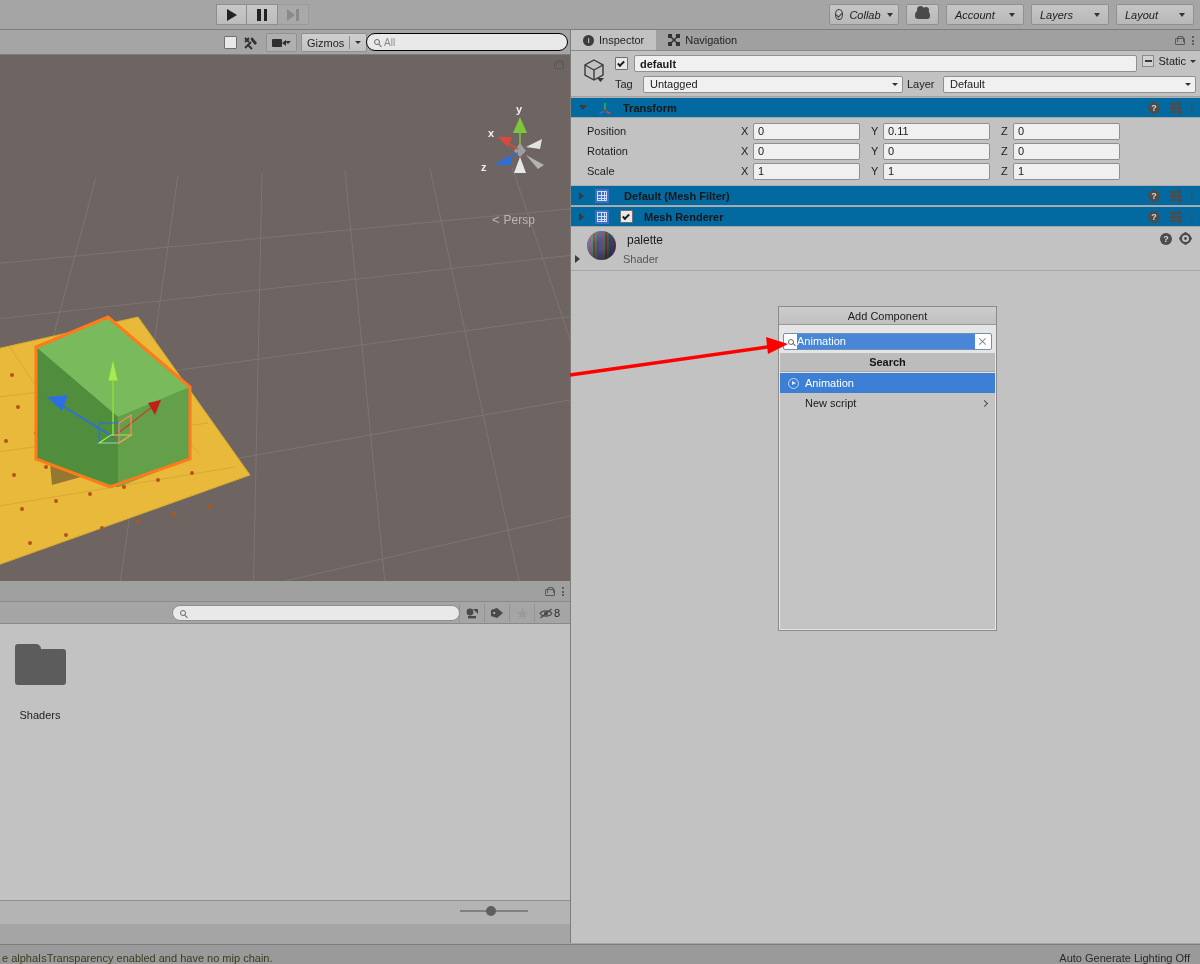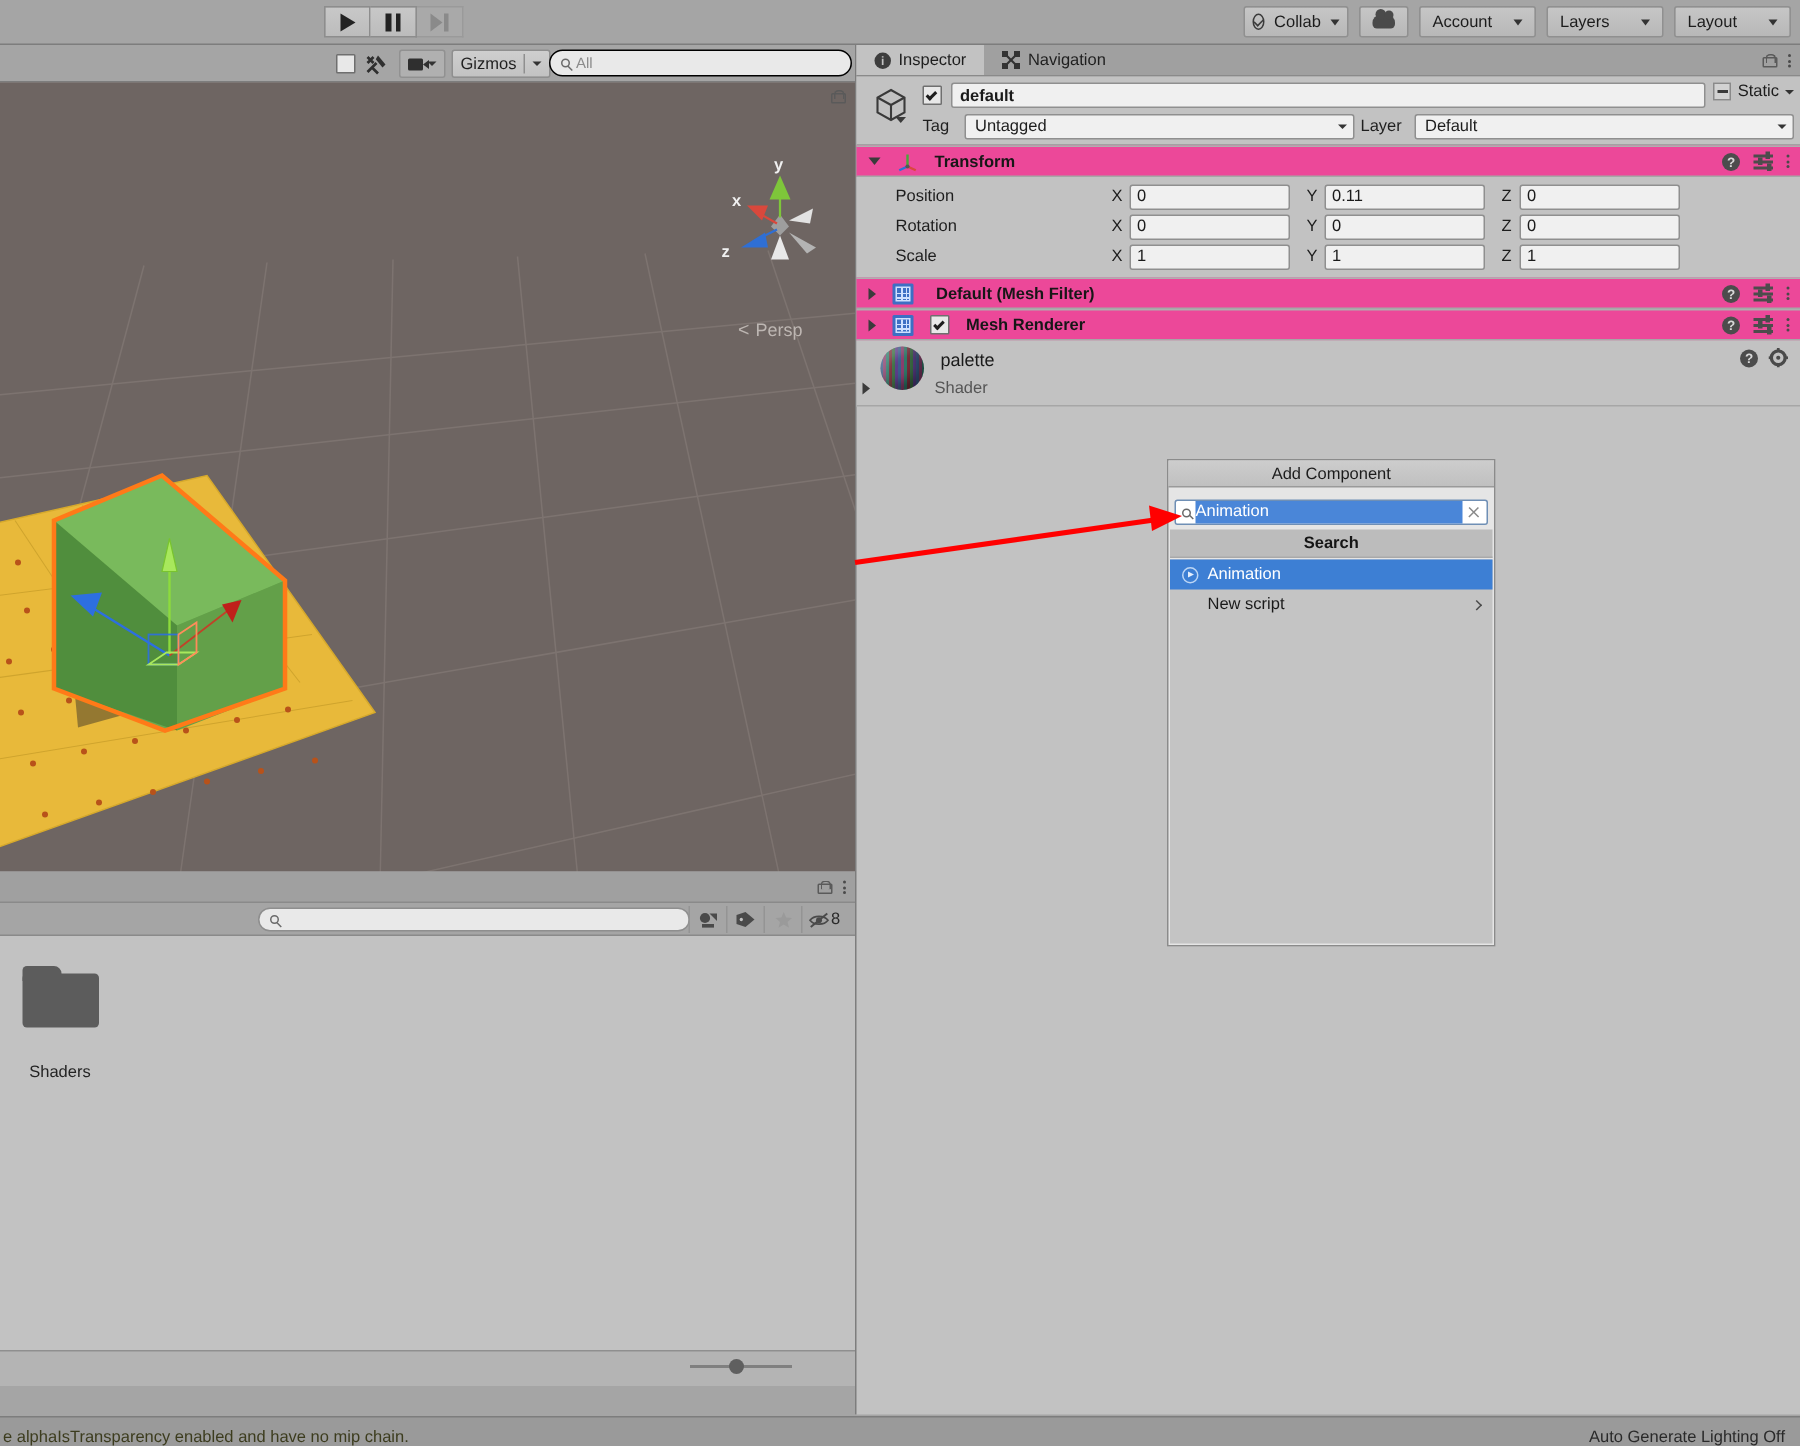--- a/index.html
+++ b/index.html
@@ -30,21 +30,21 @@
   .caret-sm { width: 0; height: 0; border-left: 3px solid transparent;
            border-right: 3px solid transparent; border-top: 3.5px solid #333; }
   .tri-right { width:0;height:0;border-top:4px solid transparent;
            border-bottom:4px solid transparent;border-left:5px solid #3b3b3b; }
   .tri-down { width:0;height:0;border-left:4px solid transparent;
            border-right:4px solid transparent;border-top:5px solid #3b3b3b; }
 
   
   #toolbar {
     position:absolute; left:0; top:0; width:1200px; height:30px;
-    background:#a5a5a5; border-bottom:1px solid #7d7d7d;
+    background:#a5a5a5; border-bottom:1px solid #7d7d7d;font-style:italic;
   }
   .play-group { position:absolute; left:216px; top:4px; display:flex; }
   .play-btn {
     width:31px; height:21px;
     background: linear-gradient(#c8c8c8,#bcbcbc);
     border:1px solid #8d8d8d;
     display:flex;align-items:center;justify-content:center;
   }
   .play-btn + .play-btn { border-left:none; }
   .play-btn.dim { background:#a9a9a9; border-color:#9a9a9a; }
@@ -175,41 +175,41 @@
     display:flex; align-items:center; }
   .mini-lbl { font-size:11px; color:#1f1f1f; }
   .dd {
     background:#f0f0f0;border:1px solid #8f8f8f;border-radius:2px;height:17px;
     display:flex;align-items:center;justify-content:space-between;padding:0 4px 0 6px;
     font-size:11px;color:#1c1c1c;
   }
 
   
   .comp-head {
-    height:21px; background:#ec4899; border-top:1px solid #aeaeae;
+    height:21px; background:#0369a1; border-top:1px solid #aeaeae;
     border-bottom:1px solid #a6a6a6;
     display:flex; align-items:center; position:relative; padding-left:8px; gap:11px;
   }
   .comp-title { font-size:11px; font-weight:bold; color:#171717; }
   .comp-tools { position:absolute; right:7px; display:flex; align-items:center; gap:9px; }
   .grid-ico { width:14px;height:14px;background:#3d6fc4;position:relative;border-radius:1px; }
   .grid-ico::before{content:"";position:absolute;inset:2px;
     background:
       linear-gradient(to right,transparent 3px,#cfe0ff 3px,#cfe0ff 4px,transparent 4px),
       linear-gradient(to right,transparent 6px,#cfe0ff 6px,#cfe0ff 7px,transparent 7px),
       linear-gradient(to bottom,transparent 3px,#cfe0ff 3px,#cfe0ff 4px,transparent 4px),
       linear-gradient(to bottom,transparent 6px,#cfe0ff 6px,#cfe0ff 7px,transparent 7px);
     border:1px solid #cfe0ff;}
   .comp-chk { width:13px;height:13px;background:#e8e8e8;border:1px solid #6f6f6f;border-radius:1px;
     display:flex;align-items:center;justify-content:center; }
 
   
   .tf-body { background:#c2c2c2; padding:3px 0 4px 0; }
   .tf-row { height:20px; display:flex; align-items:center; }
-  .tf-label { width:170px; padding-left:26px; font-size:11px; color:#1d1d1d; }
+  .tf-label { width:170px; padding-left:16px; font-size:11px; color:#1d1d1d; }
   .axis { font-size:11px; color:#1d1d1d; width:12px; }
   .num-field { height:17px; background:#f0f0f0; border:1px solid #8f8f8f; border-radius:2px;
     display:flex;align-items:center;padding-left:4px;font-size:11px;color:#1a1a1a; width:107px; }
 
   
   #material-block { background:#c2c2c2; position:relative; height:44px;
     border-bottom:1px solid #a6a6a6; }
   .mat-preview { position:absolute; left:16px; top:4px; width:29px; height:29px;
     border-radius:50%; overflow:hidden;
     background:

